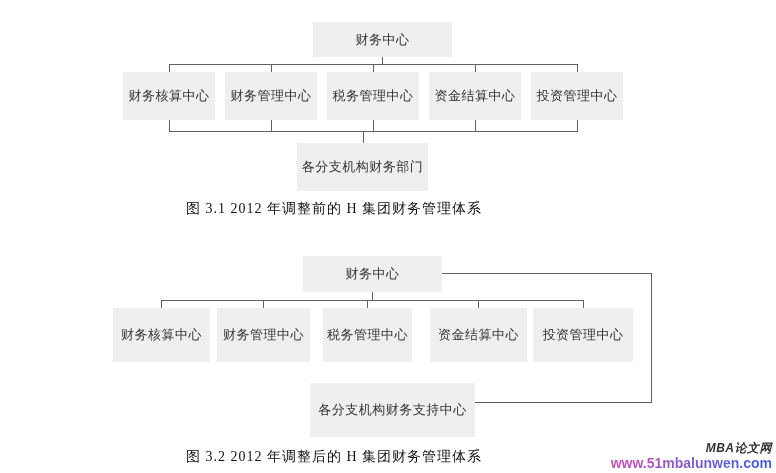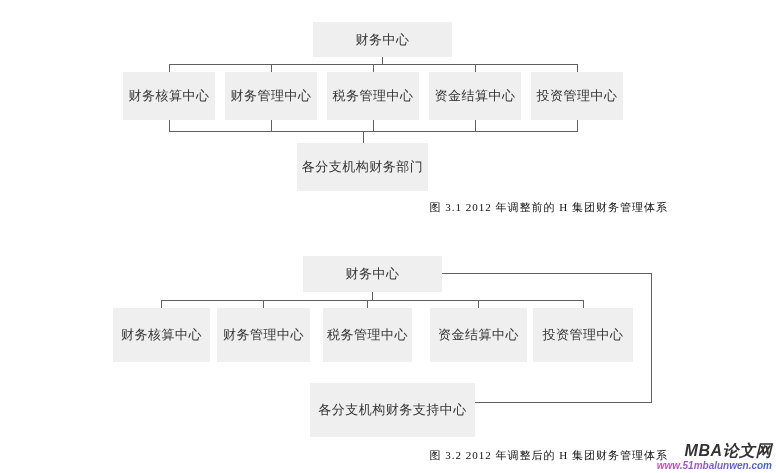--- a/index.html
+++ b/index.html
@@ -8,31 +8,31 @@
     font-family:"Liberation Sans",sans-serif;overflow:hidden;
   }
   .box{
     position:absolute;background:#efefef;color:#333333;
     display:flex;align-items:center;justify-content:center;
     font-size:13px;letter-spacing:0.5px;white-space:nowrap;text-align:right;
   }
   .hline{position:absolute;height:1px;background:#606060;}
   .vline{position:absolute;width:1px;background:#606060;}
   .caption{
-    position:absolute;left:0;width:668px;text-align:right;
-    font-family:"Liberation Serif",serif;font-size:11px;color:#111111;
+    position:absolute;left:0;width:668px;text-align:center;
+    font-family:"Liberation Serif",serif;font-size:14px;color:#111111;
     letter-spacing:1px;
   }
   .watermark{position:absolute;right:4px;bottom:2px;text-align:right;line-height:1.1;}
   .wm-title{
-    font-style:italic;font-weight:bold;font-size:16px;color:#333333;
+    font-style:italic;font-weight:bold;font-size:12px;color:#333333;
     letter-spacing:0.5px;
   }
   .wm-url{
-    font-style:italic;font-weight:600;font-size:10px;
+    font-weight:600;font-size:14px;
     background:linear-gradient(90deg,#e9509e 0%,#b44fc6 35%,#7b5ad6 60%,#3a5bee 100%);
     -webkit-background-clip:text;background-clip:text;color:transparent;padding-left:36px;
   }
 </style>
 </head>
 <body>
 
 <div class="page">
 
   <div>

